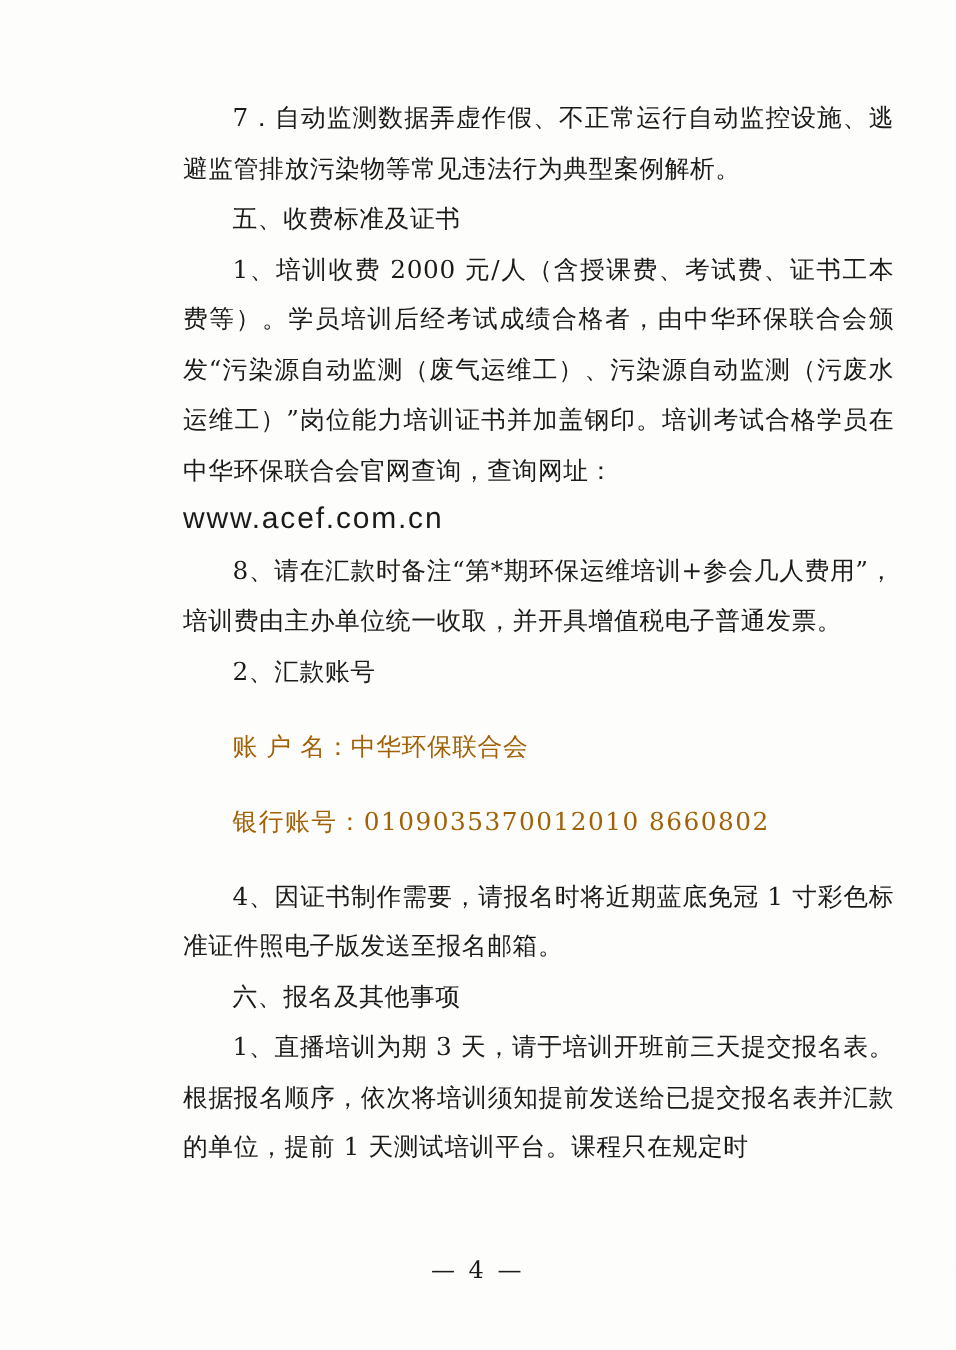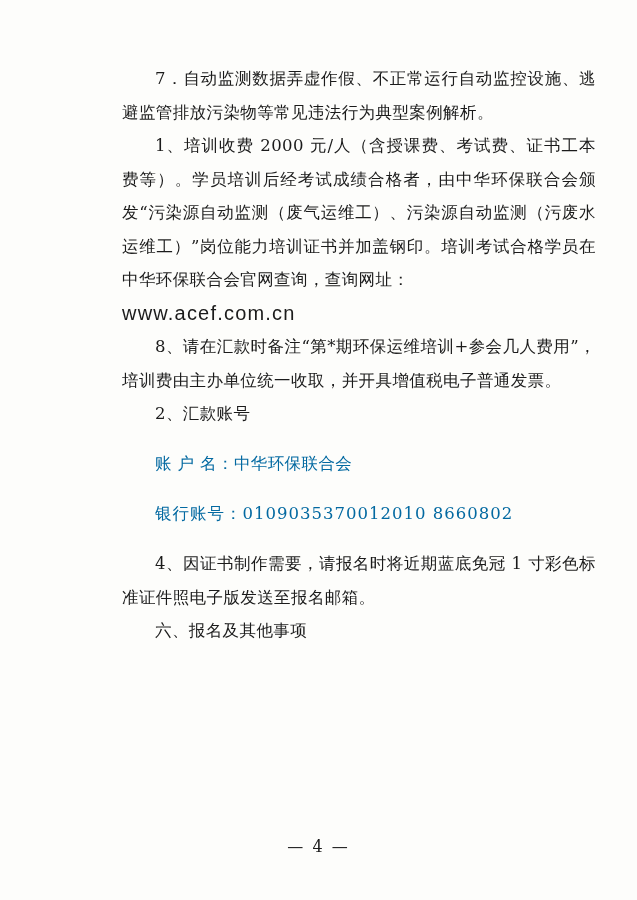--- a/index.html
+++ b/index.html
@@ -41,21 +41,21 @@
     text-indent: 33px;
   }
   .url-line {
     font-family: Liberation Sans, sans-serif;
     letter-spacing: 1.2px;
     font-size: 20px;
   }
   .acct-line {
     font-size: 16.5px;
     line-height: 33.5px;
-    color: #0369a1;
+    color: #a16207;
     text-indent: 33px;
     letter-spacing: 0.4px;
   }
   .footer {
     position: absolute;
     left: 0;
     right: 0;
     bottom: 44px;
     text-align: center;
     font-size: 16px;
@@ -67,35 +67,37 @@
   }
 </style>
 </head>
 <body>
 
 <div class="page">
   <div class="content">
 
     <p class="para indent">7．自动监测数据弄虚作假、不正常运行自动监控设施、逃避监管排放污染物等常见违法行为典型案例解析。</p>
 
+    <p class="para indent">五、收费标准及证书</p>
 
     <p class="para indent">1、培训收费 2000 元/人（含授课费、考试费、证书工本费等）。学员培训后经考试成绩合格者，由中华环保联合会颁发“污染源自动监测（废气运维工）、污染源自动监测（污废水运维工）”岗位能力培训证书并加盖钢印。培训考试合格学员在中华环保联合会官网查询，查询网址：</p>
 
     <p class="para url-line">www.acef.com.cn</p>
 
     <p class="para indent">8、请在汇款时备注“第*期环保运维培训+参会几人费用”，培训费由主办单位统一收取，并开具增值税电子普通发票。</p>
 
     <p class="para indent">2、汇款账号</p>
 
     <p class="acct-line">账 户 名：中华环保联合会</p>
 
 
     <p class="acct-line num-sp">银行账号：0109035370012010 8660802</p>
 
     <p class="para indent">4、因证书制作需要，请报名时将近期蓝底免冠 1 寸彩色标准证件照电子版发送至报名邮箱。</p>
 
     <p class="para indent">六、报名及其他事项</p>
 
+    <p class="para indent">1、直播培训为期 3 天，请于培训开班前三天提交报名表。根据报名顺序，依次将培训须知提前发送给已提交报名表并汇款的单位，提前 1 天测试培训平台。课程只在规定时</p>
 
   </div>
 
   <div class="footer">— 4 —</div>
 </div>
 
 </body></html>

